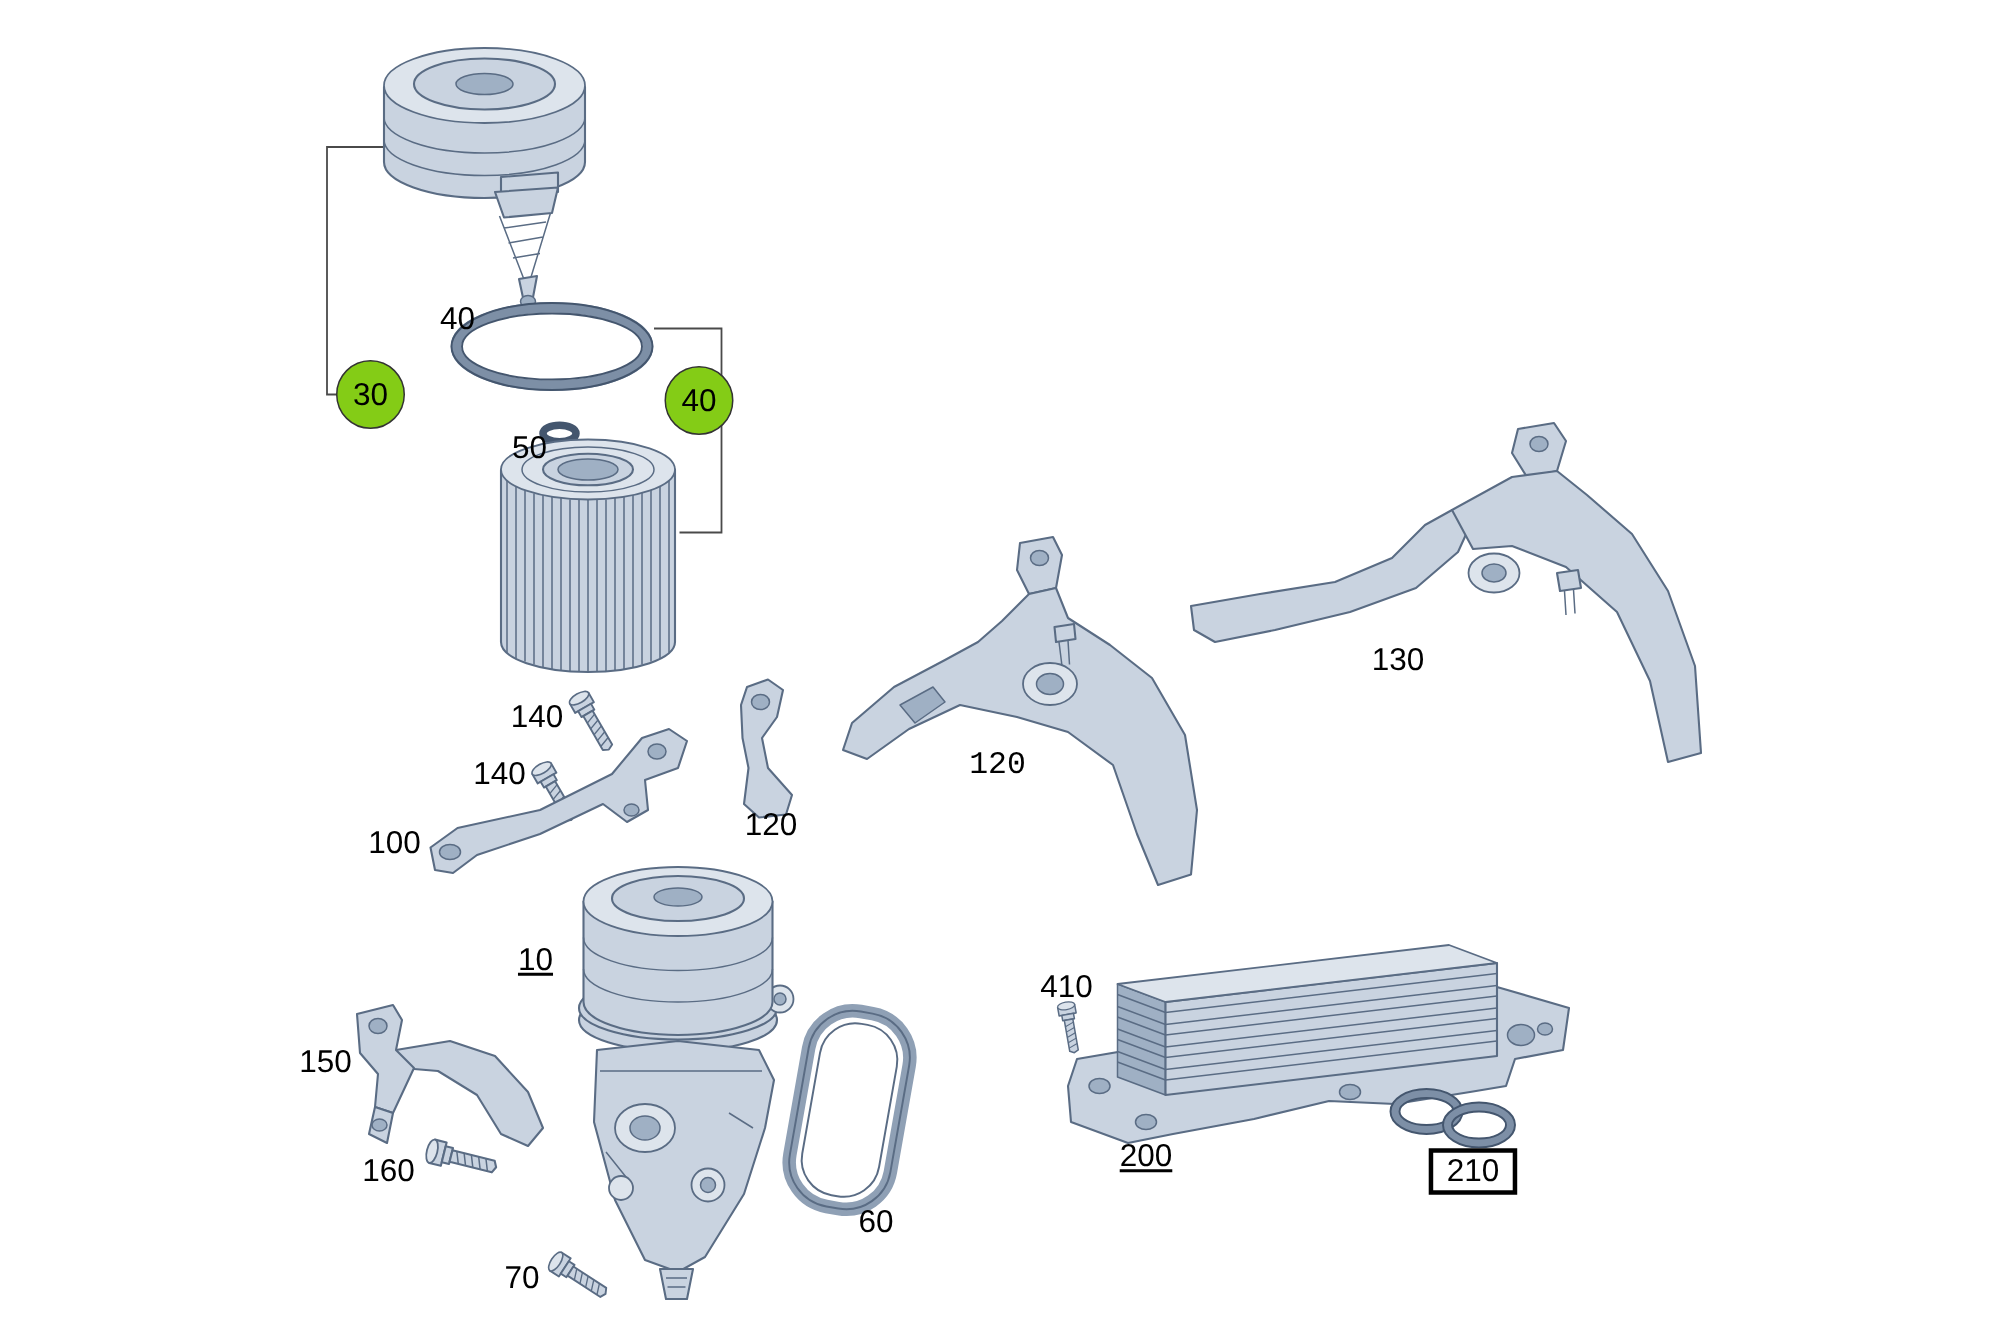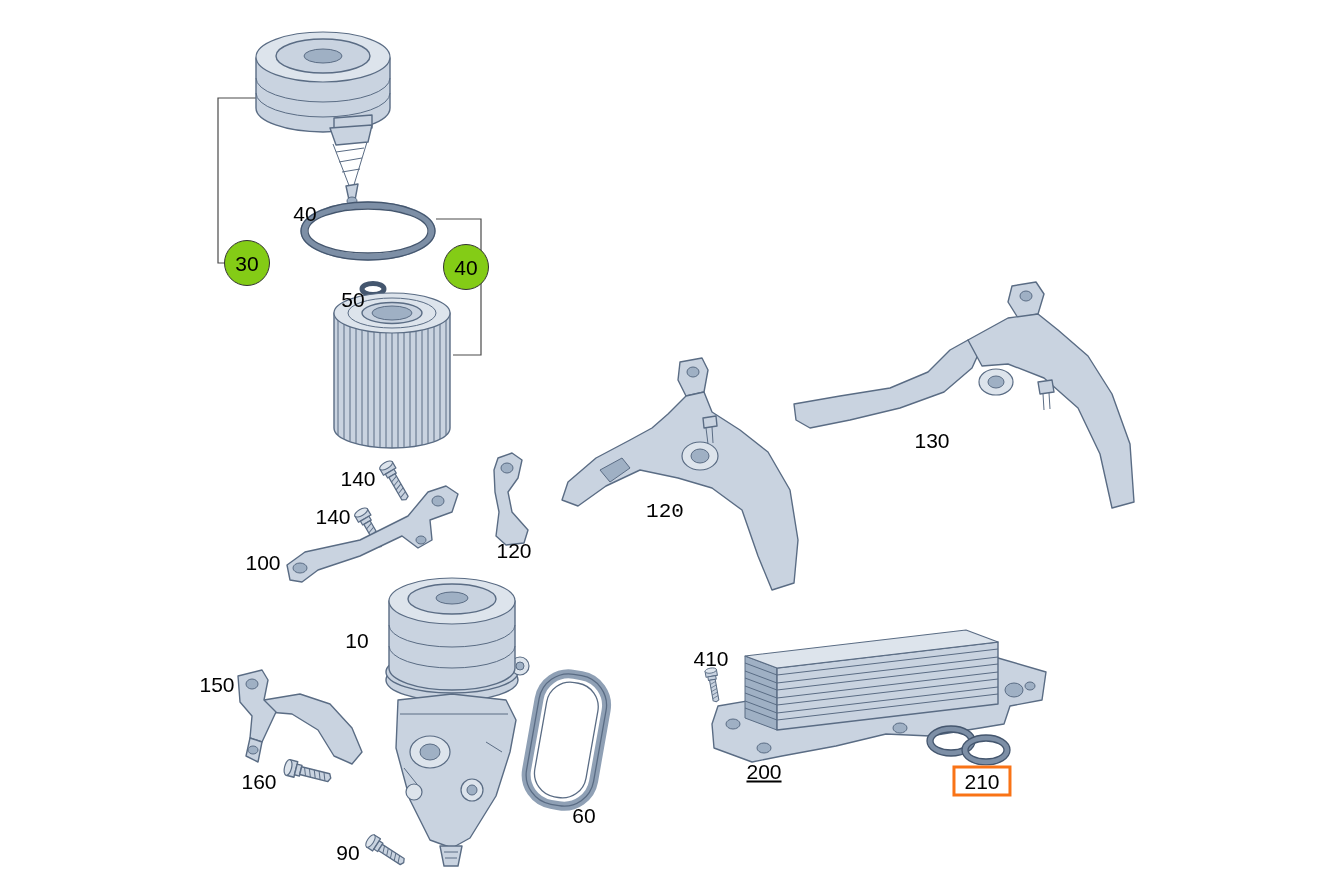--- a/index.html
+++ b/index.html
@@ -15,21 +15,21 @@
   .ln     { stroke:#5a6c84; fill:none; stroke-width:1; }
   .leader { stroke:#4a4a4a; fill:none; stroke-width:1.2; }
   .ring      { fill:none; stroke:#7d8fa6; stroke-width:7; }
   .ring-edge { fill:none; stroke:#44566e; stroke-width:1.3; }
 
   
   .label { position:absolute; transform:translate(-50%,-50%); font-size:21px; line-height:1;
            color:#000; white-space:nowrap; text-align:center; cursor:pointer; }
   .label.circled { width:46px; height:46px; border:1.6px solid #333; border-radius:50%;
                    background:#84cc16; display:flex; align-items:center; justify-content:center; }
-  .label.highlighted { border:3px solid #f97316; background:#fff; padding:2px 9px; }
+  .label.highlighted { border:3px solid #000000; background:#fff; padding:2px 9px; }
 </style>
 </head>
 <body>
 
 <div class="stage">
 
   <svg width="1326" height="881" viewBox="0 0 1326 881">
     <defs>
       <g id="bolt">
         <path d="M-2,-8 L6,-8 L6,8 L-2,8 Z" class="part"></path>
@@ -192,22 +192,22 @@
   <div class="label" style="left:305px; top:213px;">40</div>
   <div class="label circled" style="left:247px; top:263px;">30</div>
   <div class="label circled" style="left:466px; top:267px;">40</div>
   <div class="label" style="left:353px; top:281px;margin-top:18px;">50</div>
   <div class="label" style="left:358px; top:478px;">140</div>
   <div class="label" style="left:333px; top:516px;">140</div>
   <div class="label" style="left:263px; top:562px;">100</div>
   <div class="label" style="left:514px; top:550px;">120</div>
   <div class="label" style="left:665px; top:511px;font-family:Liberation Mono, monospace;">120</div>
   <div class="label" style="left:932px; top:440px;">130</div>
-  <div class="label" style="left:357px; top:640px;">10</div>
-  <div class="label" style="left:217px; top:684px;text-align:center;">150</div>
+  <div class="label" style="left:357px; top:640px;text-decoration:underline;">10</div>
+  <div class="label" style="left:217px; top:708px;text-align:center;">150</div>
   <div class="label" style="left:259px; top:781px;">160</div>
   <div class="label" style="left:584px; top:815px;">60</div>
-  <div class="label" style="left:348px; top:852px;">90</div>
+  <div class="label" style="left:348px; top:852px;">70</div>
   <div class="label" style="left:711px; top:658px;">410</div>
   <div class="label" style="left:764px; top:771px;text-decoration:underline;">200</div>
   <div class="label highlighted" style="left:982px; top:781px;">210</div>
 
 </div>
 
 </body></html>

